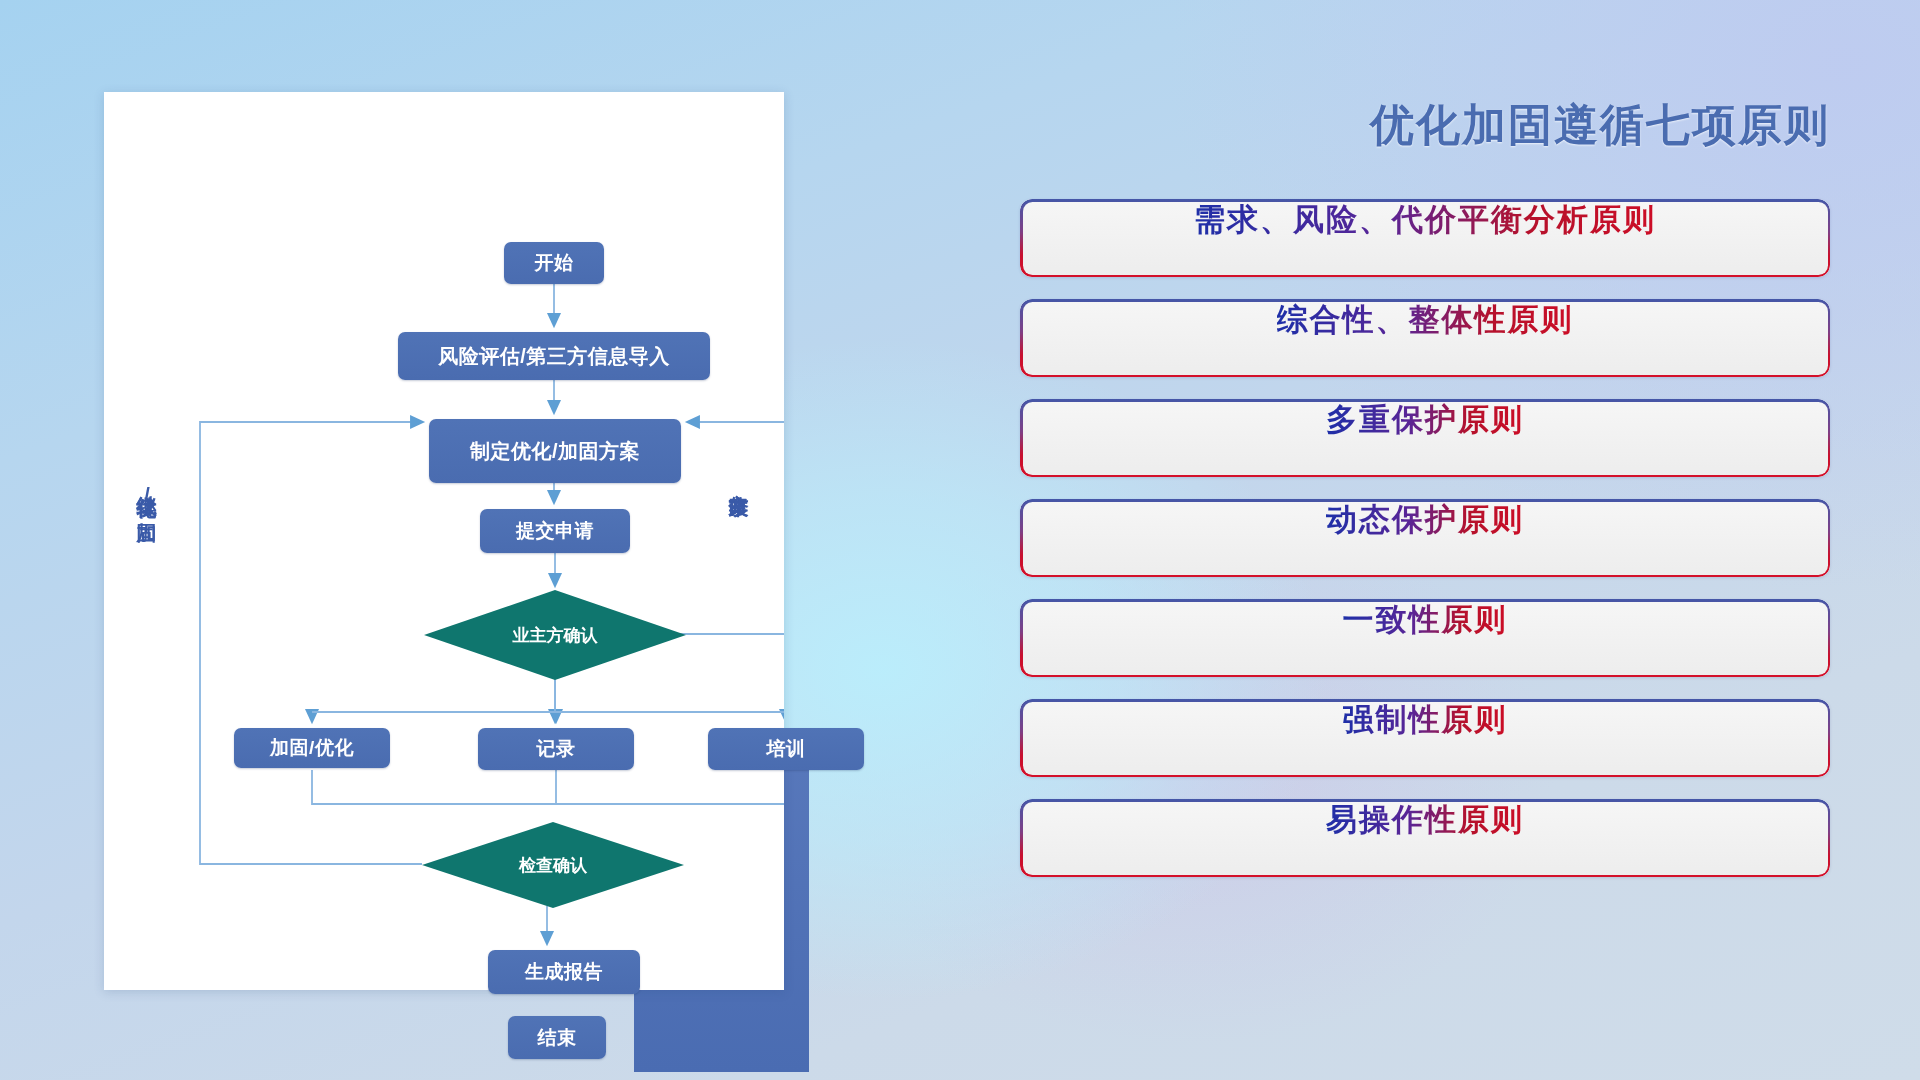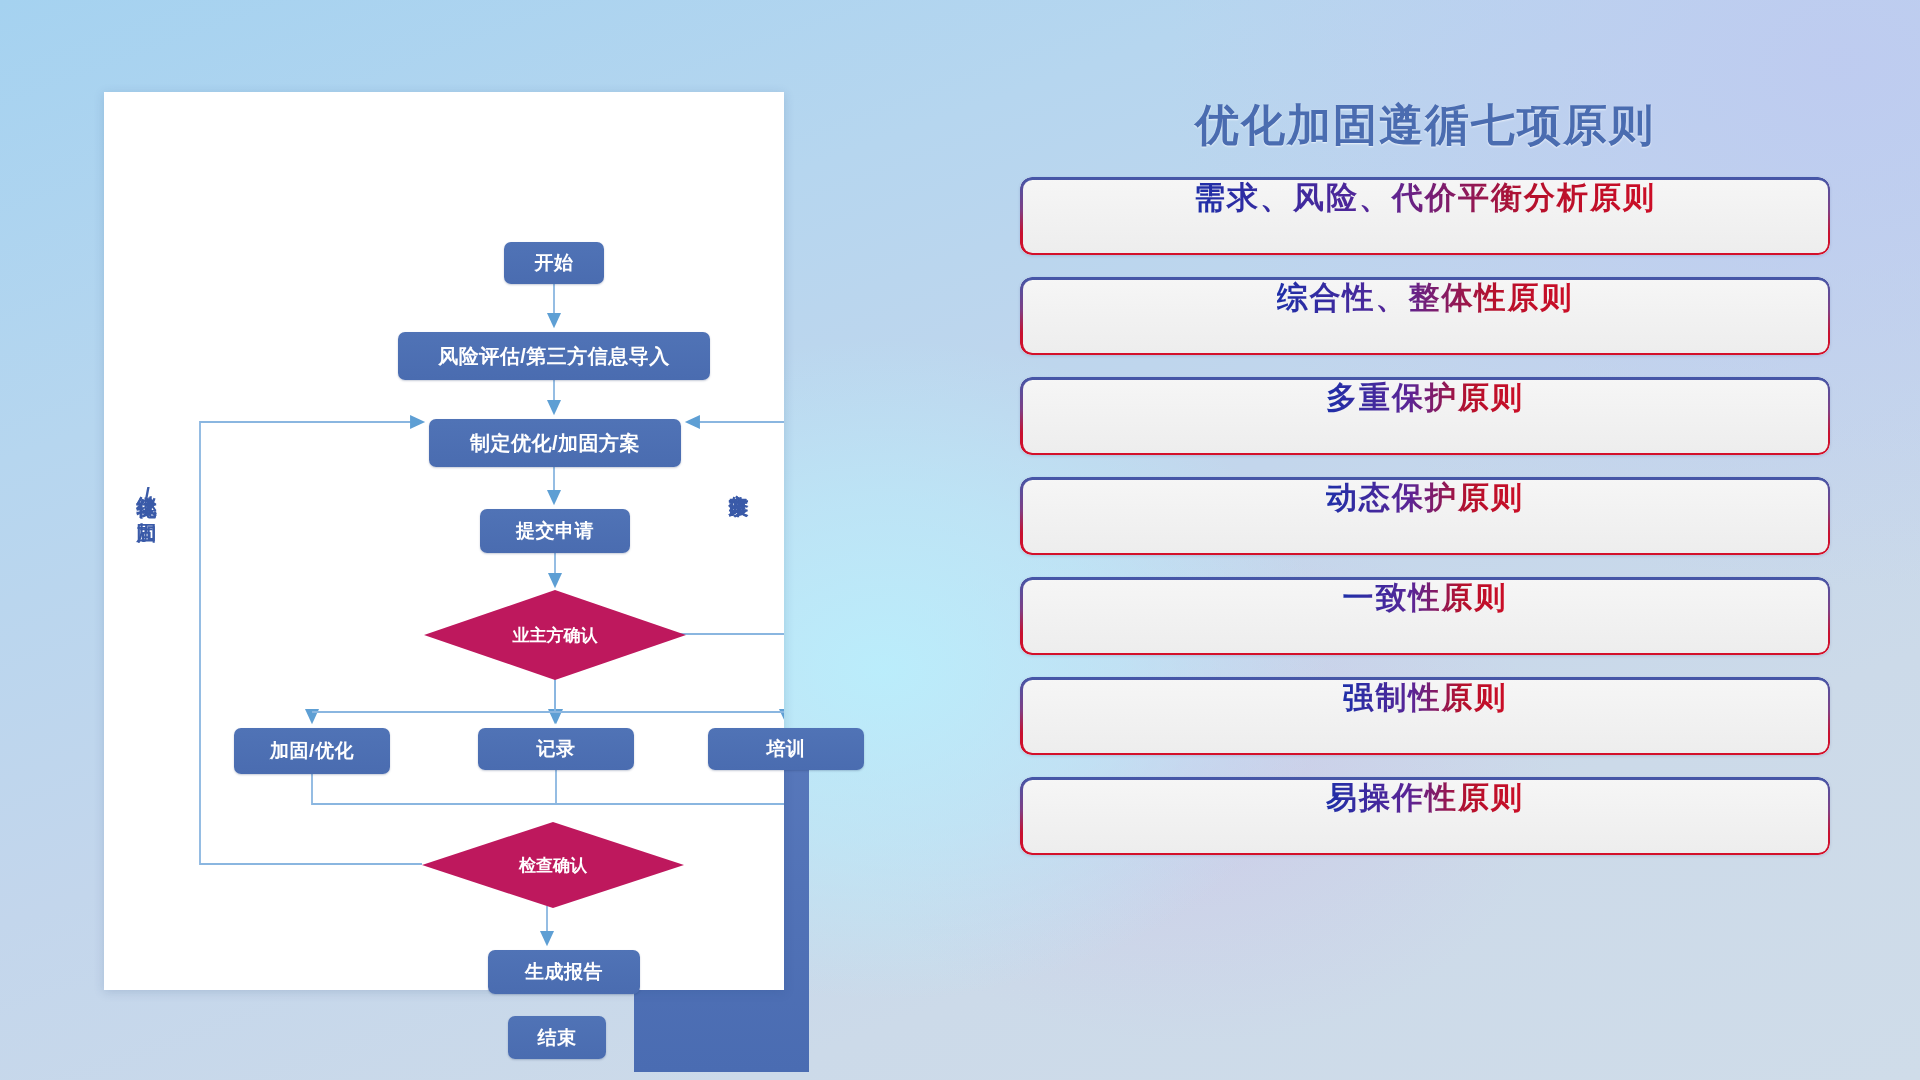--- a/index.html
+++ b/index.html
@@ -29,34 +29,34 @@
 
   .node {
     position:absolute; display:flex; align-items:center; justify-content:center;
     background:linear-gradient(180deg,#5073b6 0%,#4a6cb0 100%);
     color:#ffffff; border-radius:7px; font-weight:bold;
     letter-spacing:.5px; white-space:nowrap;
     box-shadow:0 1px 2px rgba(30,50,100,.25);
   }
   .diamond {
     position:absolute; display:flex; align-items:center; justify-content:center;
-    background:#be185d; color:#fff; font-weight:bold; white-space:nowrap;
+    background:#0f766e; color:#fff; font-weight:bold; white-space:nowrap;
     clip-path:polygon(50% 0%,100% 50%,50% 100%,0% 50%);
   }
   .vlabel {
     position:absolute; color:#3a5aa8; font-weight:bold;
     writing-mode:vertical-rl; text-orientation:upright;
     letter-spacing:1px; line-height:1.05; white-space:nowrap;
   }
 
   
   #right-panel { position:absolute; left:1020px; top:96px; width:810px; height:920px; }
   #panel-title {
-    text-align:center; font-size:44px; font-weight:bold; color:#4a6cb0;
-    letter-spacing:2px; margin-bottom:22px;
+    text-align:right; font-size:44px; font-weight:bold; color:#4a6cb0;
+    letter-spacing:2px; margin-bottom:44px;
     text-shadow:0 1px 2px rgba(255,255,255,.7);
   }
   .principle {
     position:relative; height:78px; margin-bottom:22px;
     display:flex; align-items:flex-start; justify-content:center;
     border-radius:12px;
     background:linear-gradient(180deg,#f6f6f6 0%,#f1f1f1 55%,#ededed 100%);
     box-shadow:0 1px 3px rgba(60,80,130,.18);
   }
   .principle::after {
@@ -117,33 +117,33 @@
     </svg>
 
     <div class="node" style="left:400px;top:150px;width:100px;height:42px;font-size:19px;">
       <span>开始</span>
     </div>
 
     <div class="node" style="left:294px;top:240px;width:312px;height:48px;font-size:20px;">
       <span>风险评估/第三方信息导入</span>
     </div>
 
-    <div class="node" style="left:325px;top:327px;width:252px;height:48px;font-size:20px;">
+    <div class="node" style="left:325px;top:327px;width:252px;height:64px;font-size:20px;">
       <span>制定优化/加固方案</span>
     </div>
 
     <div class="node" style="left:376px;top:417px;width:150px;height:44px;font-size:19px;">
       <span>提交申请</span>
     </div>
 
     <div class="diamond" style="left:320px;top:498px;width:262px;height:90px;font-size:17px;">
       <span>业主方确认</span>
     </div>
 
-    <div class="node" style="left:130px;top:636px;width:156px;height:46px;font-size:19px;">
+    <div class="node" style="left:130px;top:636px;width:156px;height:40px;font-size:19px;">
       <span>加固/优化</span>
     </div>
 
     <div class="node" style="left:374px;top:636px;width:156px;height:42px;font-size:19px;">
       <span>记录</span>
     </div>
 
     <div class="node" style="left:604px;top:636px;width:156px;height:42px;font-size:19px;">
       <span>培训</span>
     </div>

